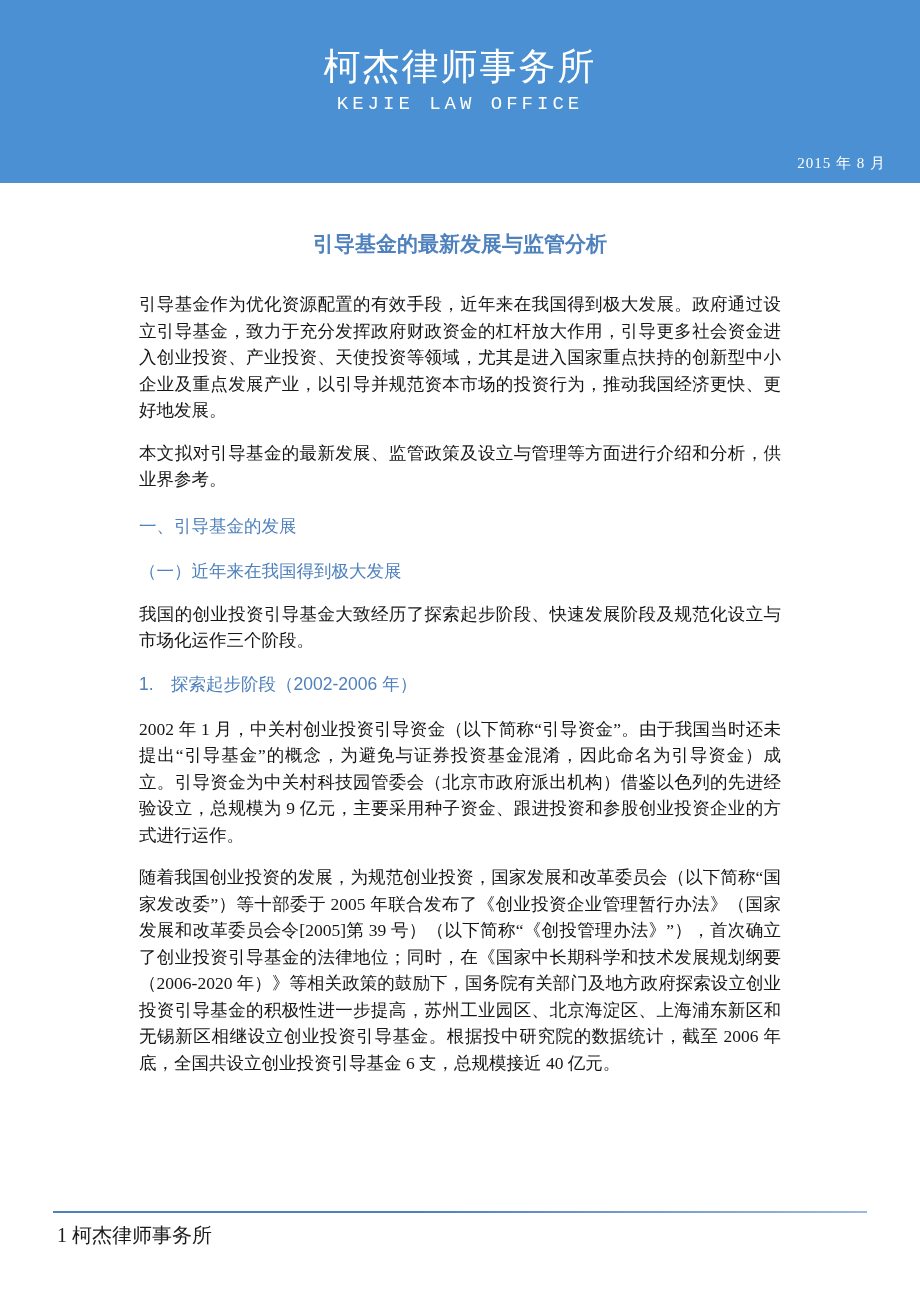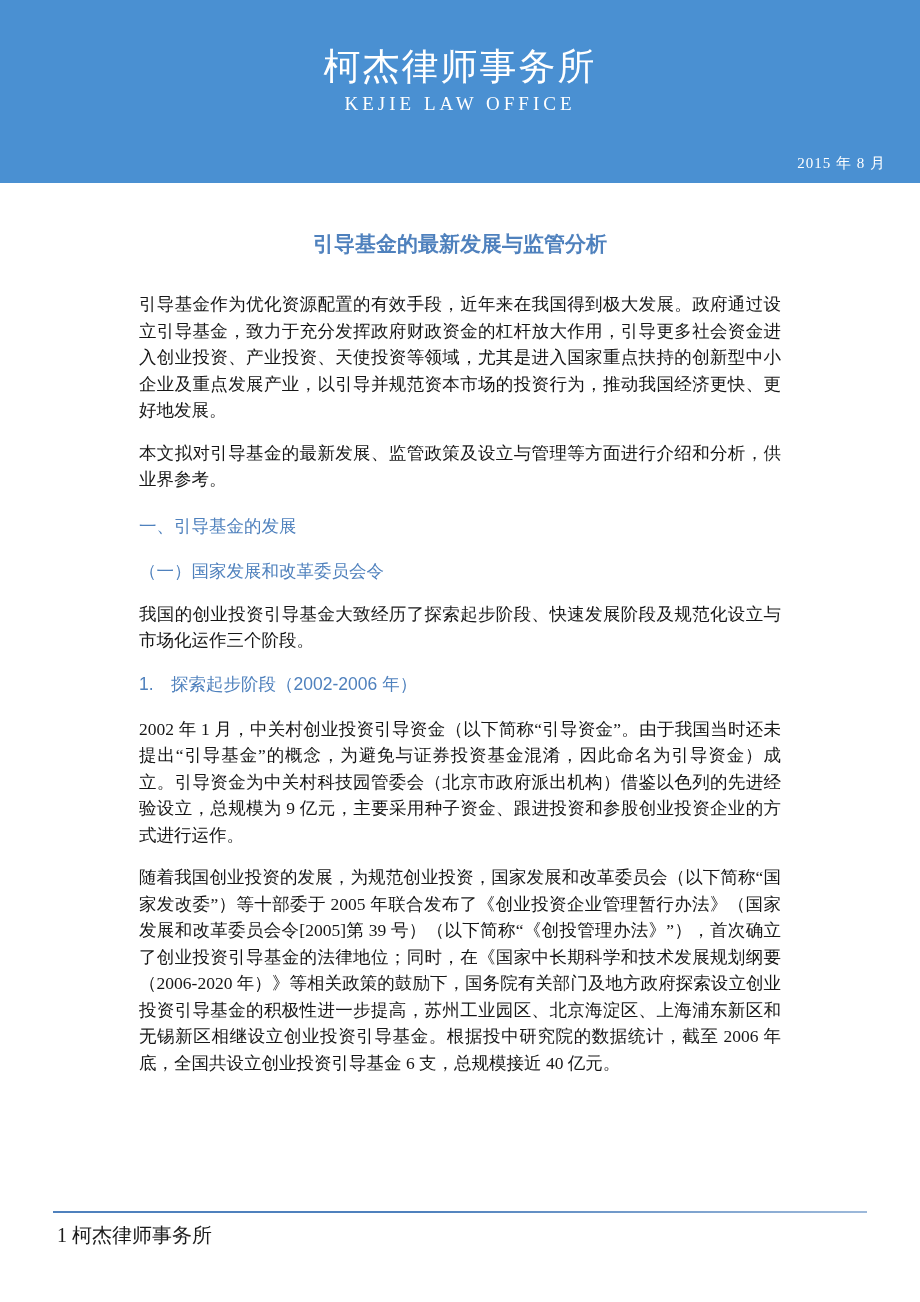--- a/index.html
+++ b/index.html
@@ -20,21 +20,21 @@
   }
   .logo{
     position:absolute;top:44px;left:0;width:100%;
     text-align:center;color:#ffffff;
   }
   .logo-cn{
     font-family:"Liberation Sans","DejaVu Sans",sans-serif;
     font-size:37px;font-weight:400;letter-spacing:2px;line-height:1.25;
   }
   .logo-en{
-    font-family:Liberation Serif, serif;
+    font-family:Liberation Mono, monospace;
     font-size:19px;font-weight:500;letter-spacing:4px;margin-top:3px;
   }
   .header-date{
     position:absolute;right:34px;bottom:10px;color:#ffffff;
     font-size:15px;letter-spacing:1px;
   }
   
   .content{
     position:absolute;top:183px;left:139px;width:642px;
   }
@@ -77,21 +77,21 @@
   </div>
   <div class="header-date">2015 年 8 月</div>
 </div>
 
 <div class="content">
   <div class="doc-title">引导基金的最新发展与监管分析</div>
   <div class="blocks">
       <div class="block para"><span>引导基金作为优化资源配置的有效手段，近年来在我国得到极大发展。政府通过设立引导基金，致力于充分发挥政府财政资金的杠杆放大作用，引导更多社会资金进入创业投资、产业投资、天使投资等领域，尤其是进入国家重点扶持的创新型中小企业及重点发展产业，以引导并规范资本市场的投资行为，推动我国经济更快、更好地发展。</span></div>
       <div class="block para"><span>本文拟对引导基金的最新发展、监管政策及设立与管理等方面进行介绍和分析，供业界参考。</span></div>
       <div class="block h1"><span>一、引导基金的发展</span></div>
-      <div class="block h2"><span>（一）国家发展和改革委员会令</span></div>
+      <div class="block h2"><span>（一）近年来在我国得到极大发展</span></div>
       <div class="block para"><span>我国的创业投资引导基金大致经历了探索起步阶段、快速发展阶段及规范化设立与市场化运作三个阶段。</span></div>
       <div class="block h3"><span>1.　探索起步阶段（2002-2006 年）</span></div>
       <div class="block para"><span>2002 年 1 月，中关村创业投资引导资金（以下简称“</span><span class="u">引导资金</span><span>”。由于我国当时还未提出“引导基金”的概念，为避免与证券投资基金混淆，因此命名为引导资金）成立。引导资金为中关村科技园管委会（北京市政府派出机构）借鉴以色列的先进经验设立，总规模为 9 亿元，主要采用种子资金、跟进投资和参股创业投资企业的方式进行运作。</span></div>
       <div class="block para"><span>随着我国创业投资的发展，为规范创业投资，国家发展和改革委员会（以下简称“</span><span class="u">国家发改委</span><span>”）等十部委于 2005 年联合发布了《创业投资企业管理暂行办法》（国家发展和改革委员会令[2005]第 39 号）（以下简称“</span><span class="u">《创投管理办法》</span><span>”），首次确立了创业投资引导基金的法律地位；同时，在《国家中长期科学和技术发展规划纲要（2006-2020 年）》等相关政策的鼓励下，国务院有关部门及地方政府探索设立创业投资引导基金的积极性进一步提高，苏州工业园区、北京海淀区、上海浦东新区和无锡新区相继设立创业投资引导基金。根据投中研究院的数据统计，截至 2006 年底，全国共设立创业投资引导基金 6 支，总规模接近 40 亿元。</span></div>
     </div>
 </div>
 
 <div class="footer-rule"></div>
 <div class="footer-text">1 柯杰律师事务所</div>
 

